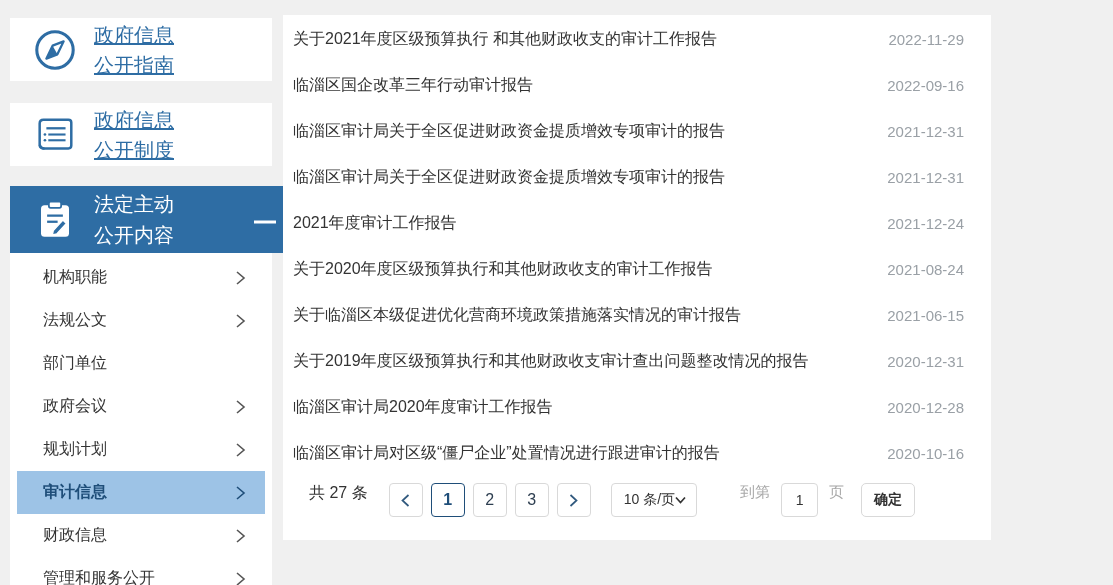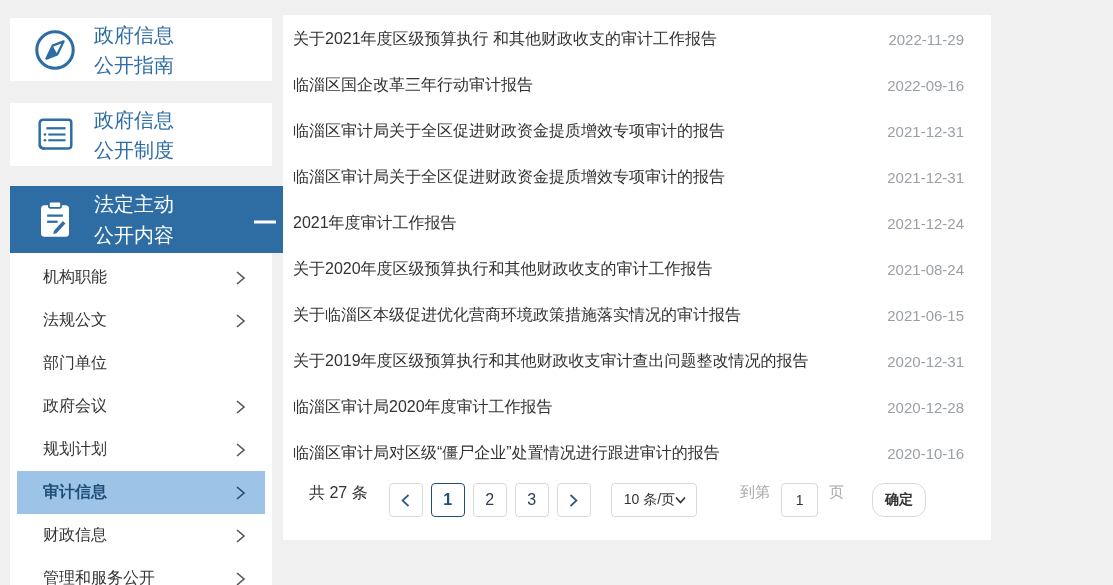--- a/index.html
+++ b/index.html
@@ -11,21 +11,21 @@
   }
 
   
   .sidebar { position: absolute; left: 10px; top: 0; width: 262px; }
   .side-card {
     position: absolute; left: 0; width: 262px; height: 63px;
     background: #fff; display: flex; align-items: center; cursor: pointer;
   }
   .side-card .icon-wrap { width: 46px; height: 46px; margin-left: 22px; flex: 0 0 auto; }
   .side-card .card-label {
-    margin-left: 16px; color: #2e6da4; font-size: 20px; line-height: 30px; font-weight: 500;
+    margin-left: 16px; color: #2e6da4; font-size: 20px; line-height: 30px; font-weight: 500; text-decoration: underline;
   }
   #card-guide { top: 18px; }
   #card-system { top: 103px; }
 
   .side-header {
     position: absolute; left: 0; top: 186px; width: 284px; height: 67px;
     background: #2e6da4; display: flex; align-items: center; cursor: pointer;
   }
   .side-header .icon-wrap { width: 42px; height: 42px; margin-left: 24px; flex: 0 0 auto; }
   .side-header .hdr-label {
@@ -89,22 +89,22 @@
   .pg-select svg { width: 11px; height: 8px; }
   .pg-goto-label { color: #a8a8a8; font-size: 15px; }
   .lbl-tofirst { margin-left: 43px; }
   .pg-input {
     width: 37px; height: 34px; margin: 0 11px;
     border: 1px solid #d9d9d9; border-radius: 4px;
     text-align: center; font-size: 14px; color: #333;
     font-family: "Liberation Sans", sans-serif;
   }
   .pg-confirm {
-    height: 34px; margin-left: 28px; padding: 0 12px;
-    border: 1px solid #d9d9d9; border-radius: 12px; background: #fff;
+    height: 34px; margin-left: 17px; padding: 0 12px;
+    border: 1px solid #d9d9d9; border-radius: 5px; background: #fff;
     color: #333; font-size: 14px; font-weight: bold; cursor: pointer;
     font-family: "Liberation Sans", sans-serif;
   }
 </style>
 </head>
 <body>
 
 <div class="sidebar">
 
   <div class="side-card" id="card-guide">

